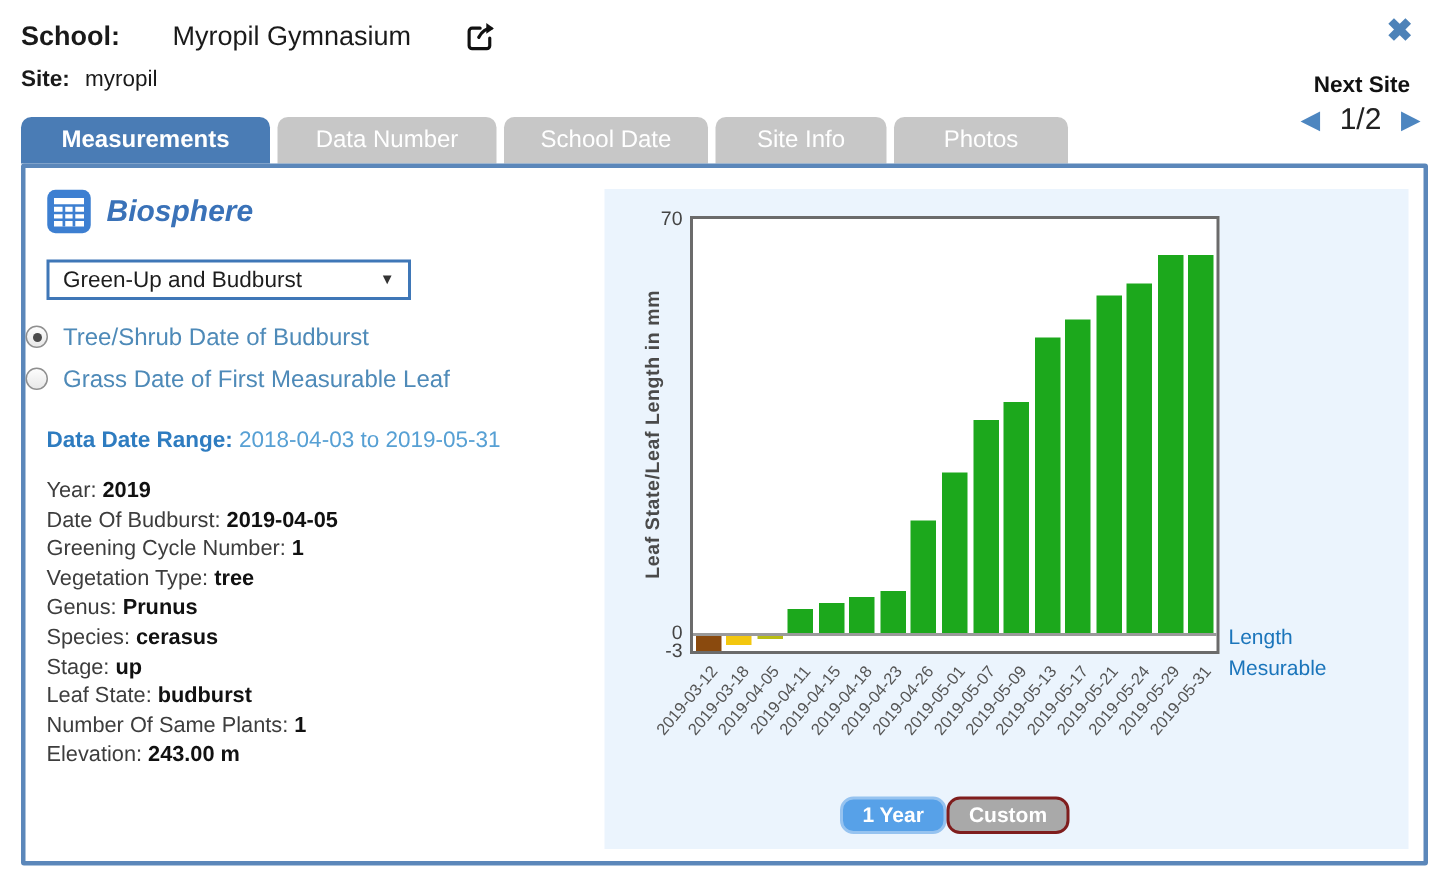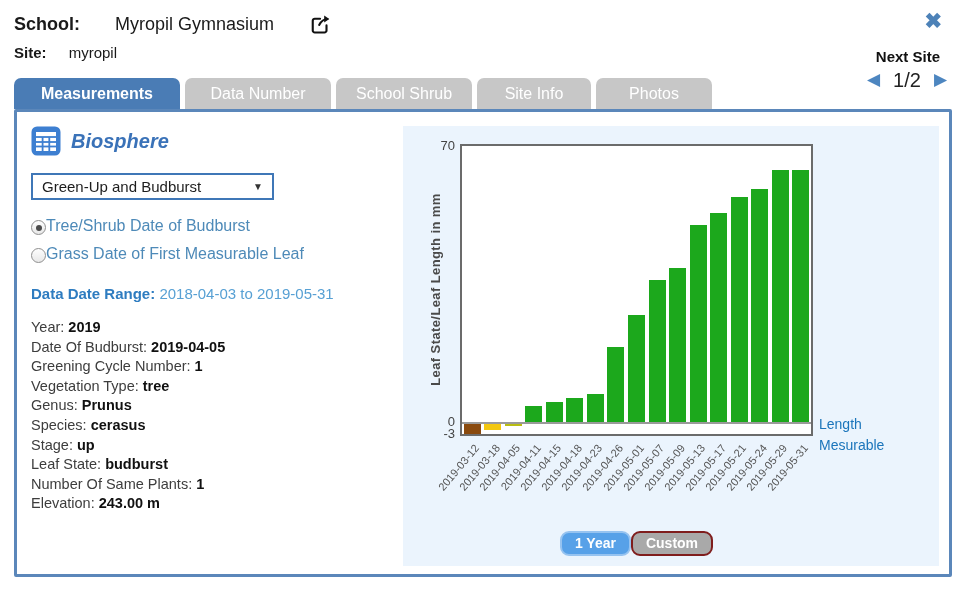--- a/index.html
+++ b/index.html
@@ -3,21 +3,21 @@
 <meta charset="utf-8">
 <style>
   * { margin:0; padding:0; box-sizing:border-box; }
   html,body { width:963px; height:594px; background:#ffffff; font-family:"Liberation Sans", sans-serif; position:relative; overflow:hidden; }
 
   
   .school-line { position:absolute; left:14px; top:13px; font-size:18px; color:#1a1a1a; display:flex; align-items:center;gap:28px; }
   .school-line .lbl { font-weight:bold; margin-right:7px; }
   .ext-icon { margin-left:8px; width:22px; height:22px; cursor:pointer; }
   .site-line { position:absolute; left:14px; top:44px; font-size:15px; color:#1a1a1a; }
-  .site-line .lbl { font-weight:bold; margin-right:18px; }
+  .site-line .lbl { font-weight:bold; margin-right:6px; }
   .close-x { position:absolute; right:21px; top:10px; color:#4d82b8; font-size:21px; font-weight:bold; cursor:pointer; line-height:22px; }
   .next-site { position:absolute; right:23px; top:48px; font-size:15px; font-weight:bold; color:#111; }
   .pager { position:absolute; right:16px; top:68px; display:flex; align-items:center; gap:13px; }
   .pager .arrow { color:#4d86c0; font-size:17px; cursor:pointer; line-height:24px; }
   .pager .num { font-size:20px; color:#222; }
 
   
   .tabs { position:absolute; left:14px; top:78px; display:flex; gap:5px; height:31px; }
   .tab { height:31px; line-height:31px; text-align:center; color:#ffffff; font-size:16px; border-radius:7px 7px 0 0; cursor:pointer; background:#c7c7c7; }
   .tab.active { background:#4a7cb5; font-weight:bold; }
@@ -26,21 +26,21 @@
   .tab:nth-child(5){ width:116px; }
 
   
   .content-box { position:absolute; left:14px; top:109px; width:938px; height:468px; border:3px solid #5b87ba; border-radius:2px; background:#fff; }
 
   
   .bio-row { position:absolute; left:14px; top:14px; display:flex; align-items:center; gap:10px; }
   .bio-title { font-size:20px; font-weight:bold; font-style:italic; color:#3a72b8; }
   .dropdown { position:absolute; left:14px; top:61px; width:243px; height:27px; border:2px solid #3f77b7; background:#fff; display:flex; align-items:center; justify-content:space-between; padding:0 9px; font-size:15px; color:#1d1d1d; cursor:pointer; }
   .dropdown .caret { font-size:10px; color:#333; }
-  .radio-row { position:absolute; left:14px; display:flex; align-items:flex-end; gap:0; cursor:pointer; }
+  .radio-row { position:absolute; left:0; display:flex; align-items:flex-start; gap:10px; cursor:pointer; }
   .radio-row.r0 { top:105px; } .radio-row.r1 { top:133px; }
   .radio-circle { width:15px; height:15px; border-radius:50%; border:1px solid #8f8f8f; background:linear-gradient(#fdfdfd,#e8e8e8); position:relative; flex:0 0 15px; }
   .radio-circle.sel::after { content:""; position:absolute; left:3.5px; top:3.5px; width:6px; height:6px; border-radius:50%; background:#4a4a4a; }
   .radio-label { font-size:16px; color:#4e8ab8; }
   .date-range { position:absolute; left:14px; top:173px; font-size:15px; }
   .date-range .lbl { font-weight:bold; color:#2e7cc0; }
   .date-range .val { color:#57a0d4; }
   .details { position:absolute; left:14px; top:206px; font-size:14.5px; line-height:19.6px; color:#3d3d3d; }
   .details .val { font-weight:bold; color:#111; margin-left:4px; }
 
@@ -78,21 +78,21 @@
 <div class="next-site">Next Site</div>
 <div class="pager">
   <span class="arrow">◀</span>
   <span class="num">1/2</span>
   <span class="arrow">▶</span>
 </div>
 
 <div class="tabs">
   <div class="tab active">Measurements</div>
   <div class="tab">Data Number</div>
-  <div class="tab">School Shrub</div>
+  <div class="tab">School Date</div>
   <div class="tab">Site Info</div>
   <div class="tab">Photos</div>
 </div>
 
 <div class="content-box">
 
   <div class="bio-row">
     <svg width="30" height="30" viewBox="0 0 30 30">
       <rect x="0.5" y="0.5" width="29" height="29" rx="5.5" fill="#3d7fd1"></rect>
       <rect x="5" y="6" width="20" height="19" fill="#ffffff"></rect>

